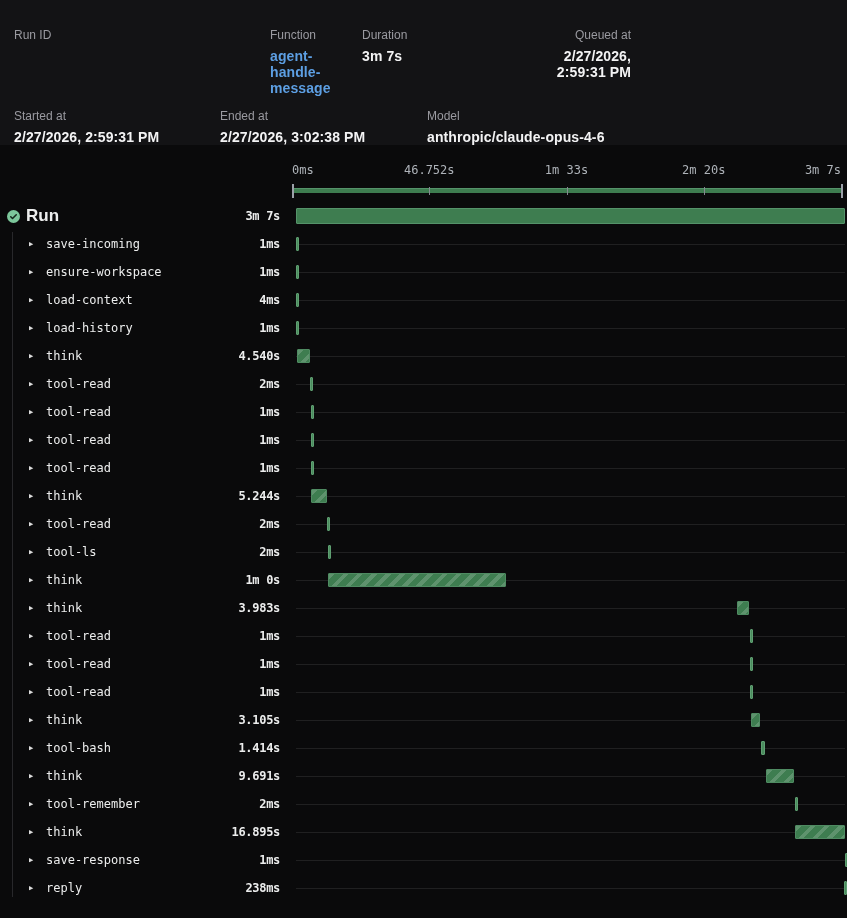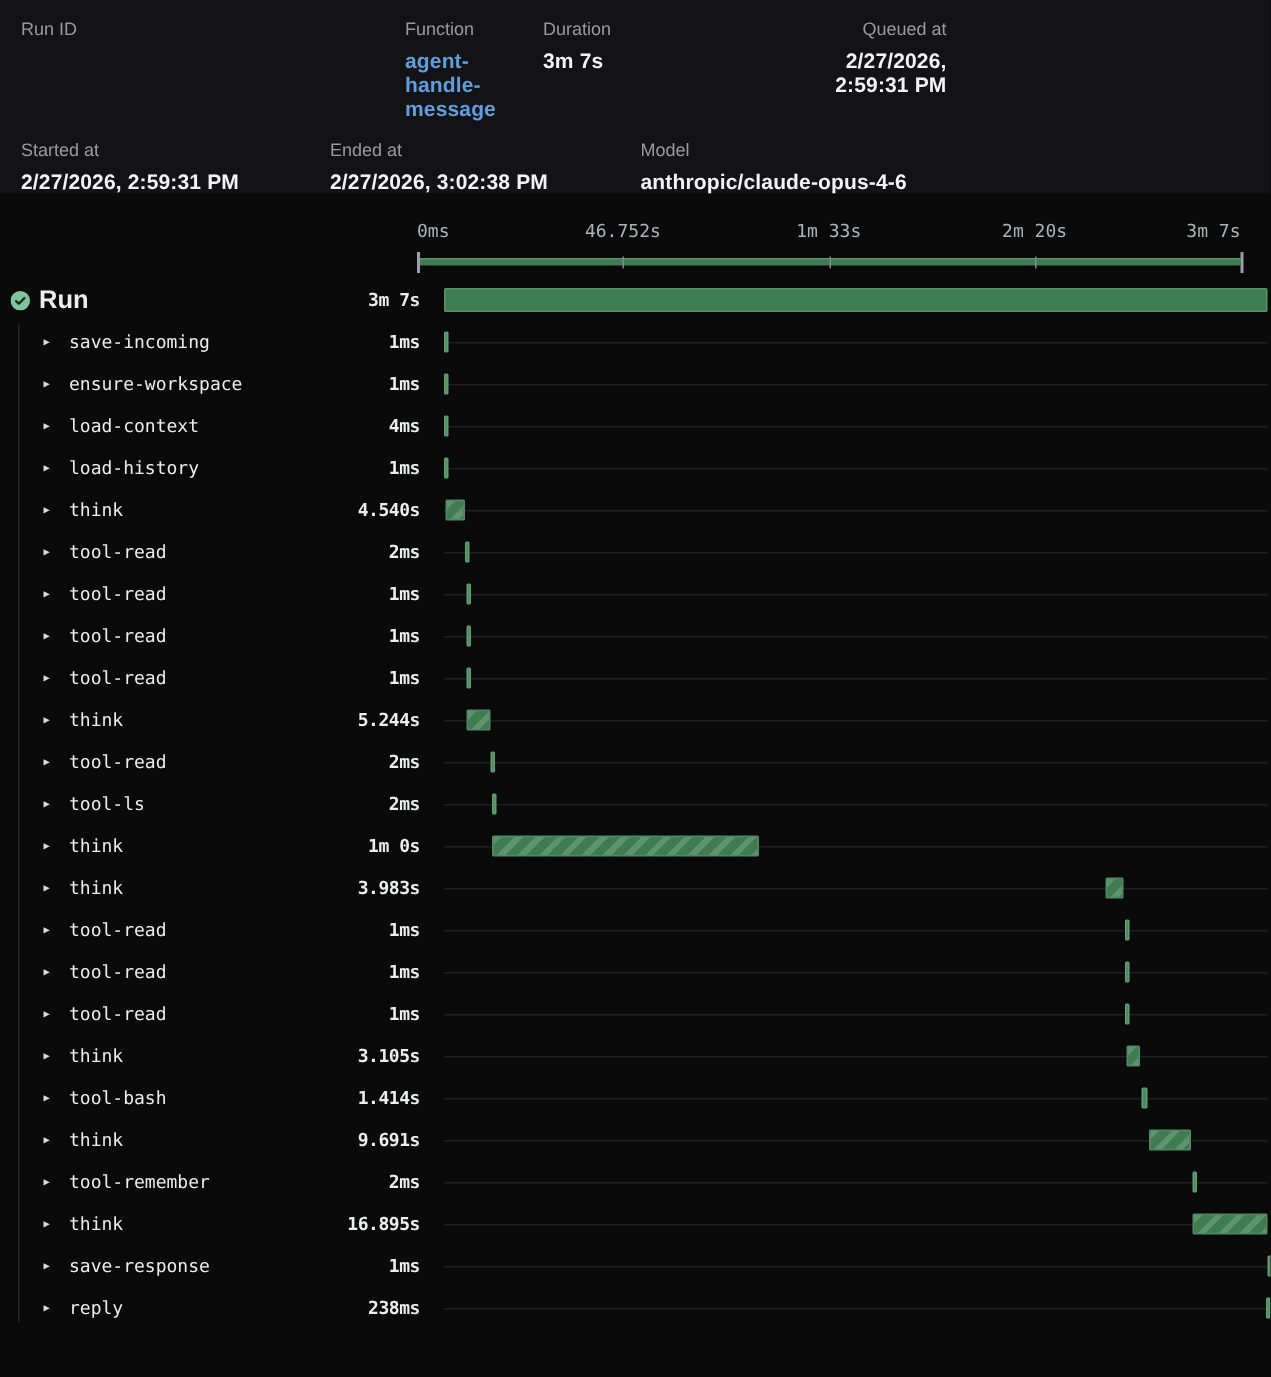--- a/index.html
+++ b/index.html
@@ -3,40 +3,40 @@
 <meta charset="utf-8">
 <style>
   * { box-sizing: border-box; }
   html,body { margin:0; padding:0; }
   body {
     width:847px; height:918px; overflow:hidden;
     background:#0a0a0b; color:#ececec;
     font-family:"Liberation Sans", sans-serif;
   }
   
-  .top { background:#131315; padding-top:12px; }
+  .top { background:#131315; padding-top:28px; }
   .hrow { display:flex; padding:0 14px; margin-bottom:13px; }
   .field { display:flex; flex-direction:column; }
   .r1 .field:nth-child(1){ width:256px; }
   .r1 .field:nth-child(2){ width:92px; }
   .r1 .field:nth-child(3){ width:183px; }
   .r1 .field:nth-child(4){ width:86px;text-align:right; }
   .r2 .field:nth-child(1){ width:206px; }
   .r2 .field:nth-child(2){ width:207px; }
   .flabel { font-size:12px; color:#9a9aa0; margin-bottom:6px; }
   .fvalue { font-size:14px; font-weight:700; color:#f3f3f4; letter-spacing:.1px; }
   .fvalue.link { color:var(--link,#5d9fe3); font-weight:600; cursor:pointer; }
   
   .tabbar { padding:4px 16px 0; border-bottom:1px solid #303034; }
   .tab { display:inline-block; font-size:14.5px; color:#ffffff; padding:4px 1px 9px;
          border-bottom:2px solid #cfcfcf; margin-bottom:-1px; cursor:pointer; }
   
   .trace { position:relative; background:#0a0a0b; }
   .axis { position:relative; height:44px; }
-  .axis-area { position:absolute; left:275px; top:0; width:554px; height:44px; }
+  .axis-area { position:absolute; left:289px; top:0; width:554px; height:44px; }
   .axis-label { position:absolute; top:5px; font:12px "DejaVu Sans Mono", monospace; color:#aeb3b9; white-space:nowrap; }
   .minimap { position:absolute; left:0; top:25px; width:554px; height:15px; cursor:pointer; }
   .mini-bar { position:absolute; left:3px; width:549px; top:5px; height:5px; background:var(--green,#3e7d50); border-top:1px solid #55936a; }
   .mini-tick { position:absolute; top:4px; width:1px; height:8px; background:#83888f; }
   .mini-tick.end { top:1px; height:14px; width:2px; background:#9ba0a8; }
   
   #rows { position:relative; }
   .tree-guide { position:absolute; left:12px; top:30px; bottom:5px; width:1px; background:#28282b; }
   .row { height:28px; display:flex; align-items:center; }
   .left { width:293px; height:100%; display:flex; align-items:center; padding-right:13px;

